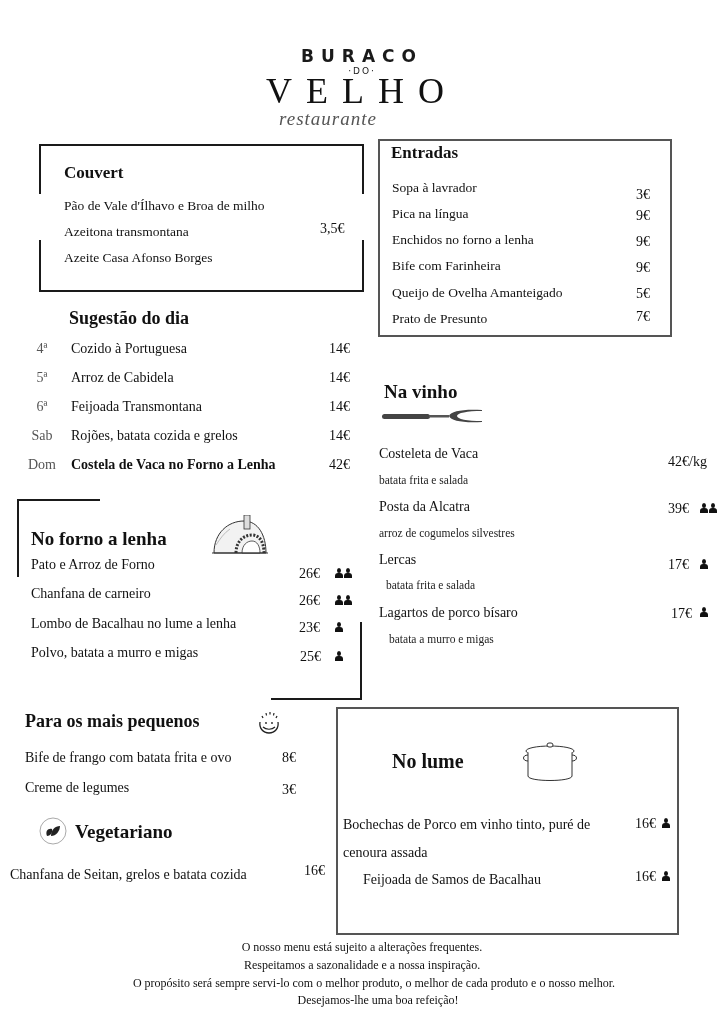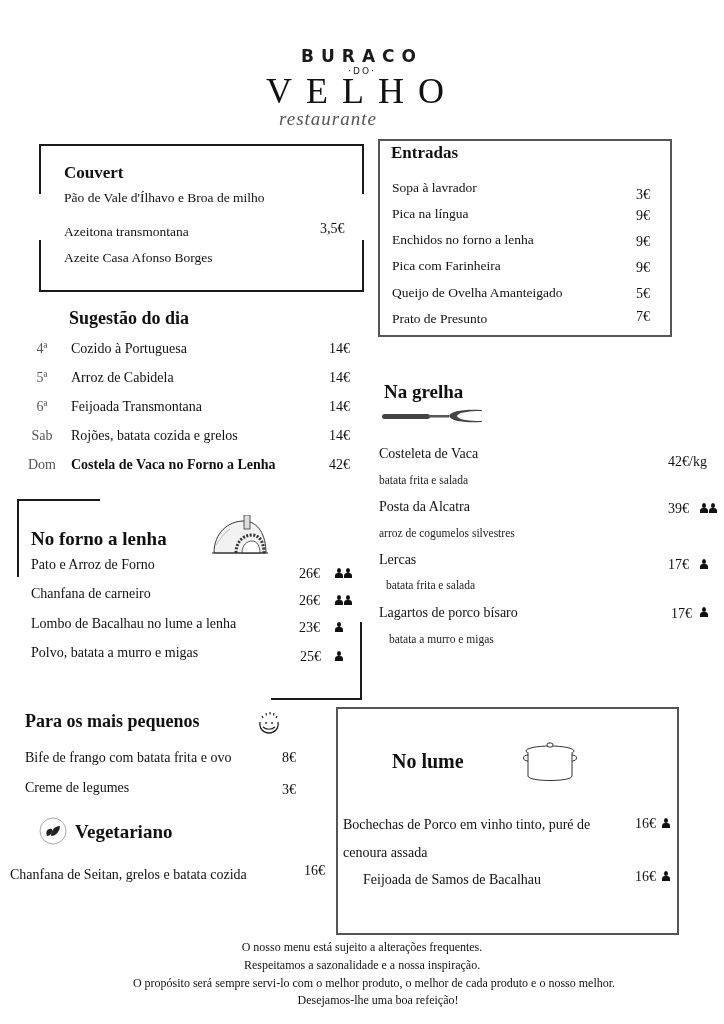--- a/index.html
+++ b/index.html
@@ -38,34 +38,34 @@
 
 <div>
   <div class="line" style="left:39px; top:144px; width:325px; height:2px;"></div>
   <div class="line" style="left:39px; top:144px; width:2px; height:50px;"></div>
   <div class="line" style="left:362px; top:144px; width:2px; height:50px;"></div>
   <div class="line" style="left:39px; top:240px; width:2px; height:52px;"></div>
   <div class="line" style="left:362px; top:240px; width:2px; height:52px;"></div>
   <div class="line" style="left:39px; top:290px; width:325px; height:2px;"></div>
 </div>
 <div class="abs h2" style="left:64px; top:163px; font-size:17px;">Couvert</div>
-<div class="abs item" style="left:64px; top:190px; font-size:13.5px;">Pão de Vale d'Ílhavo e Broa de milho</div>
+<div class="abs item" style="left:64px; top:198px; font-size:13.5px;">Pão de Vale d'Ílhavo e Broa de milho</div>
 <div class="abs item" style="left:64px; top:224px; font-size:13.5px;">Azeitona transmontana</div>
 <div class="abs item" style="left:64px; top:250px; font-size:13.5px;">Azeite Casa Afonso Borges</div>
 <div class="abs price" style="left:320px; top:221px;">3,5€</div>
 
 <div class="abs" style="left:378px; top:139px; width:290px; height:194px; border:2px solid #555;"></div>
 <div class="abs h2" style="left:391px; top:143px; font-size:17px;">Entradas</div>
 <div class="abs item" style="left:392px; top:180px; font-size:13.5px;">Sopa à lavrador</div>
 <div class="abs price" style="left:636px; top:187px;">3€</div>
 <div class="abs item" style="left:392px; top:206px; font-size:13.5px;">Pica na língua</div>
 <div class="abs price" style="left:636px; top:208px;">9€</div>
 <div class="abs item" style="left:392px; top:232px; font-size:13.5px;">Enchidos no forno a lenha</div>
 <div class="abs price" style="left:636px; top:234px;">9€</div>
-<div class="abs item" style="left:392px; top:258px; font-size:13.5px;">Pica com Farinheira</div>
+<div class="abs item" style="left:392px; top:258px; font-size:13.5px;">Bife com Farinheira</div>
 <div class="abs price" style="left:636px; top:260px;">9€</div>
 <div class="abs item" style="left:392px; top:285px; font-size:13.5px;">Queijo de Ovelha Amanteigado</div>
 <div class="abs price" style="left:636px; top:286px;">5€</div>
 <div class="abs item" style="left:392px; top:311px; font-size:13.5px;">Prato de Presunto</div>
 <div class="abs price" style="left:636px; top:309px;">7€</div>
 
 <div class="abs h2" style="left:69px; top:308px; font-size:18px;">Sugestão do dia</div>
 <div class="abs day" style="left:22px; top:341px;">4ª</div>
 <div class="abs item" style="left:71px; top:341px;">Cozido à Portuguesa</div>
 <div class="abs price" style="left:329px; top:341px;">14€</div>
@@ -75,21 +75,21 @@
 <div class="abs day" style="left:22px; top:399px;font-family:Liberation Serif, serif;">6ª</div>
 <div class="abs item" style="left:71px; top:399px;">Feijoada Transmontana</div>
 <div class="abs price" style="left:329px; top:399px;">14€</div>
 <div class="abs day" style="left:22px; top:428px;">Sab</div>
 <div class="abs item" style="left:71px; top:428px;">Rojões, batata cozida e grelos</div>
 <div class="abs price" style="left:329px; top:428px;">14€</div>
 <div class="abs day" style="left:22px; top:457px;">Dom</div>
 <div class="abs item" style="left:71px; top:457px;font-weight:bold;">Costela de Vaca no Forno a Lenha</div>
 <div class="abs price" style="left:329px; top:457px;">42€</div>
 
-<div class="abs h2" style="left:384px; top:381px; font-size:19px;">Na grelha</div>
+<div class="abs h2" style="left:384px; top:381px; font-size:19px;">Na vinho</div>
 <svg class="abs" style="left:381px; top:405px;" width="102" height="22" viewBox="0 0 102 22">
   <rect x="1" y="9" width="48" height="5" rx="2.5" fill="#444"></rect>
   <rect x="48" y="10" width="20" height="2.5" fill="#555"></rect>
   <path d="M101 5 C 82 4, 70 6, 68 11 C 70 16, 82 18, 101 17 L 101 16 C 86 16, 76 14, 76 11 C 76 8, 86 6, 101 6 Z" fill="#444"></path>
 </svg>
 
 <div class="abs item" style="left:379px; top:446px;">Costeleta de Vaca</div>
 <div class="abs sub" style="left:379px; top:474px;">batata frita e salada</div>
 <div class="abs price" style="left:668px; top:454px;">42€/kg</div>
 

